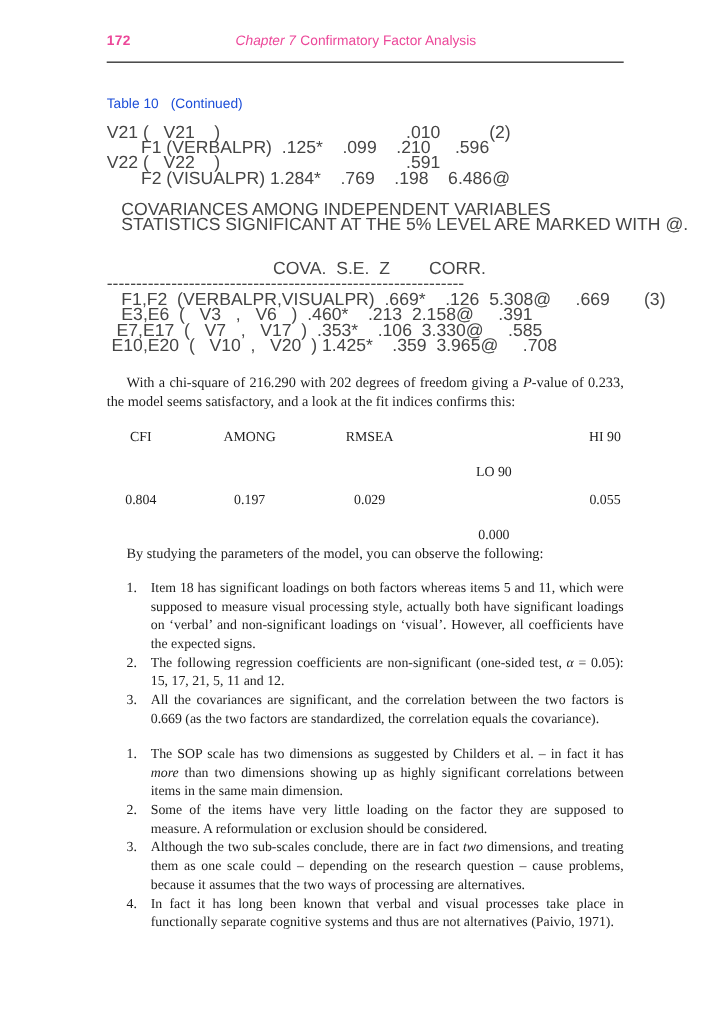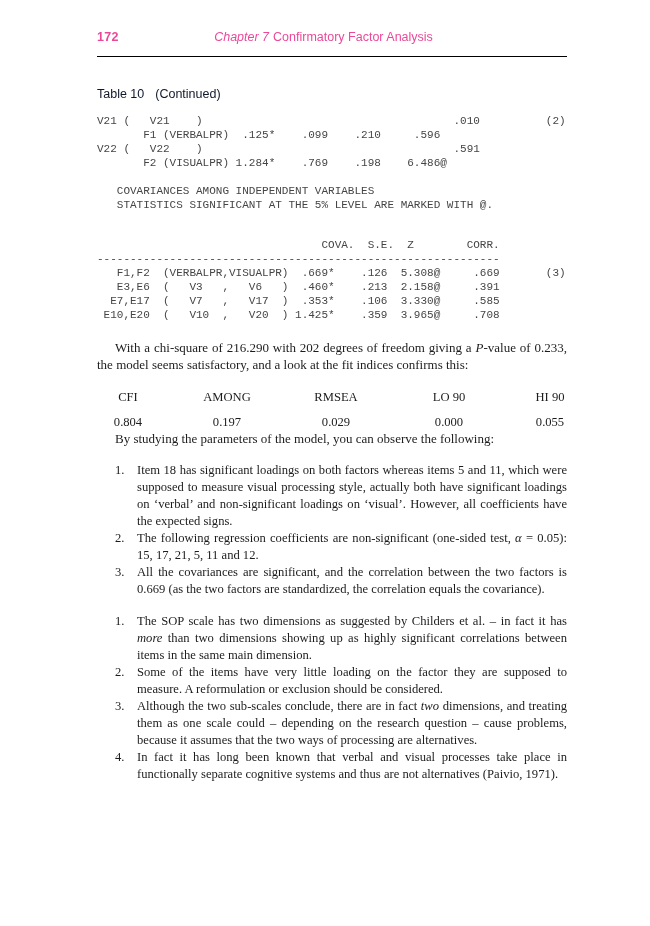--- a/index.html
+++ b/index.html
@@ -39,27 +39,27 @@
   .chap i { margin-right: 4px; }
   .rule {
     border-bottom: 1.7px solid #000000;
     margin-top: 10px;
   }
   
   .caption {
     margin-top: 30px;
     font-family: "Liberation Sans", sans-serif;
     font-size: 12.5px;
-    color: #0f172a;
+    color: #1d4ed8;
   }
   .caption .cont { margin-left: 11px; }
   
   pre.mono {
-    font-family: Liberation Mono, monospace;
-    font-size: 11px;
+    font-family: Liberation Sans, sans-serif;
+    font-size: 16px;
     line-height: 14px;
     color: #454545;
     margin: 0;
     white-space: pre;
   }
   #block1 { margin-top: 13px; }
   #block2 { margin-top: 26px; }
   
   .bodytxt {
     font-size: 13px;
@@ -77,21 +77,21 @@
     margin-top: 17px;
     font-size: 12.6px;
     line-height: 15px;
   }
   .fit .frow { display: flex; gap: 44px; }
   .fit .vals { margin-top: 10px; }
   .fit .c { text-align: center; flex: none; }
   .fit .c0 { width: 62px; }
   .fit .c1 { width: 48px; }
   .fit .c2 { width: 82px; }
-  .fit .c3 { width: 56px; }
+  .fit .c3 { width: 56px; margin-top: 32px; }
   .fit .c4 { width: 58px; }
   
   .nlist { margin-top: 15px; }
   .li {
     display: flex;
     font-size: 12.6px;
     line-height: 17px;
   }
   .li .num {
     flex: none;

